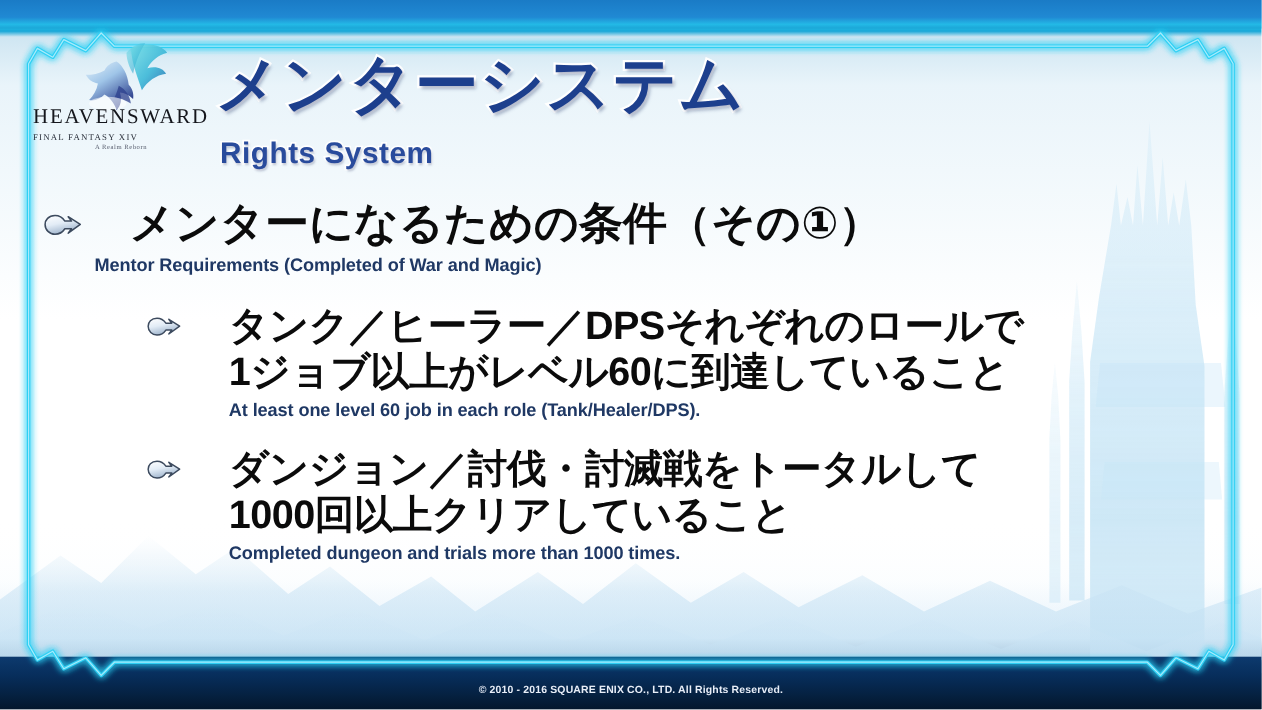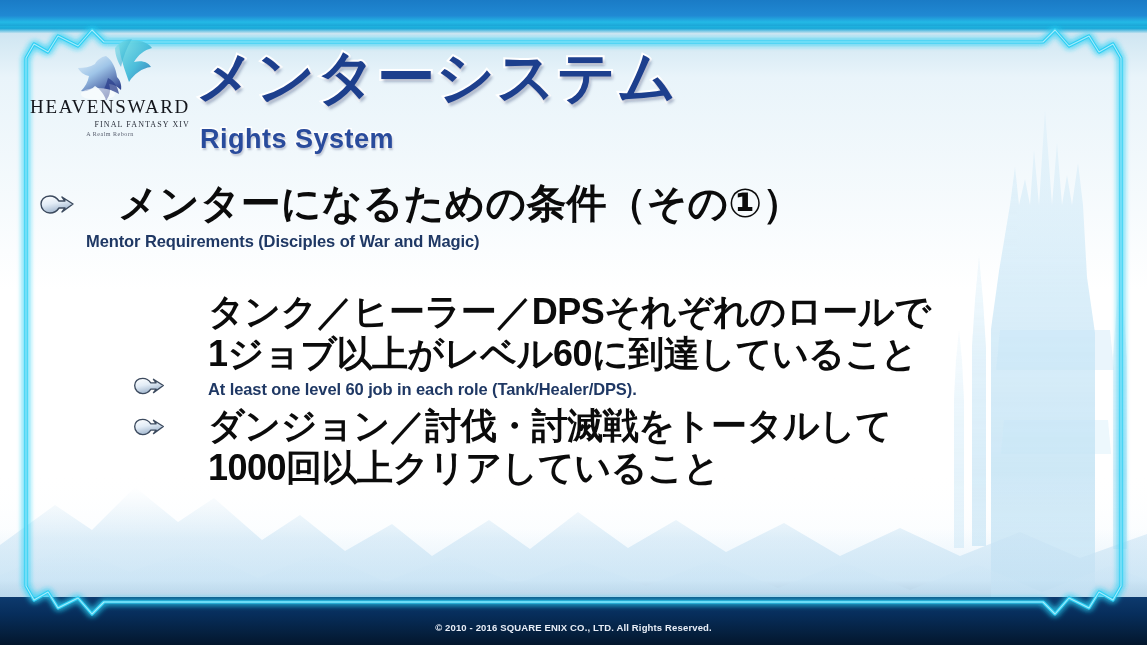--- a/index.html
+++ b/index.html
@@ -99,21 +99,21 @@
     font-family: "Liberation Serif", "DejaVu Serif", serif;
     font-size: 19px;
     letter-spacing: 1.6px;
     color: #14161c;
     white-space: nowrap;
   }
   .logo-sub {
     position: absolute;
     left: 0; top: 86px;
     width: 160px;
-    text-align: right;
+    text-align: left;
     font-family: "Liberation Serif", "DejaVu Serif", serif;
     font-size: 8px;
     letter-spacing: 1.1px;
     color: #2a2f3a;
     white-space: nowrap;
   }
   .logo-sub2 {
     position: absolute;
     left: 0; top: 97px;
     width: 160px;
@@ -189,21 +189,21 @@
   .sec-l1 { left: 38px; top: 180px; }
   .sec-l1 .bullet-icon { margin-top: 9px; margin-right: 10px; }
   .sec-l1 .jp-line { font-size: 40px; letter-spacing: 0px; }
   .sec-l1 .sec-texts { margin-top: 0; }
 
   
   .sec-l2 { left: 132px; }
   .sec-l2 .bullet-icon { margin-top: 8px; margin-right: 10px; }
   .sec-l2 .en-line { margin-top: 5px; }
 
-  .sec-a { top: 291px; align-items: flex-end; }
+  .sec-a { top: 275px; }
   .sec-b { top: 405px; }
   .sec-c { top: 525px; }
 
   .sec-l2 .en-line.indent0 { margin-left: 0; }
 
   
   .footer {
     position: absolute;
     left: 0; right: 0;
     bottom: 12px;
@@ -385,21 +385,21 @@
           <path fill="url(#handG1)" stroke="#3c4a5e" stroke-width="1.4" stroke-linejoin="round" d="
             M12 7 C6 7 3 11 3 15 C3 20 7 24 12 24
             C16 24 19 22 21 19 L27 19 L24 23 L35 15 L24 8 L27 12 L21 12
             C19 9 16 7 12 7 Z"></path>
         </svg>
       </span>
       <span class="sec-texts">
         <span class="jp-line">メンターになるための条件（その①）</span>
       </span>
     </div>
-    <div class="en-line" style="position:absolute; left:86px; top:232px;">Mentor Requirements (Disciples of War and Magic)</div>
+    <div class="en-line" style="position:absolute; left:86px; top:232px;">Mentor Requirements (Completed of War and Magic)</div>
 
     <div class="section sec-l2 sec-a">
       <span class="bullet-icon">
         <svg width="34" height="27" viewBox="0 0 38 30">
           <path fill="url(#handG1)" stroke="#3c4a5e" stroke-width="1.5" stroke-linejoin="round" d="
             M12 7 C6 7 3 11 3 15 C3 20 7 24 12 24
             C16 24 19 22 21 19 L27 19 L24 23 L35 15 L24 8 L27 12 L21 12
             C19 9 16 7 12 7 Z"></path>
         </svg>
       </span>
@@ -415,20 +415,21 @@
         <svg width="34" height="27" viewBox="0 0 38 30">
           <path fill="url(#handG1)" stroke="#3c4a5e" stroke-width="1.5" stroke-linejoin="round" d="
             M12 7 C6 7 3 11 3 15 C3 20 7 24 12 24
             C16 24 19 22 21 19 L27 19 L24 23 L35 15 L24 8 L27 12 L21 12
             C19 9 16 7 12 7 Z"></path>
         </svg>
       </span>
       <span class="sec-texts">
         <div class="jp-line">ダンジョン／討伐・討滅戦をトータルして</div>
         <div class="jp-line">1000回以上クリアしていること</div>
+        <div class="en-line indent0">Completed dungeon and trials more than 1000 times.</div>
       </span>
     </div>
 
 
     <div class="footer">© 2010 - 2016 SQUARE ENIX CO., LTD. All Rights Reserved.</div>
 
   </div>
 </div>
 
 </body></html>

